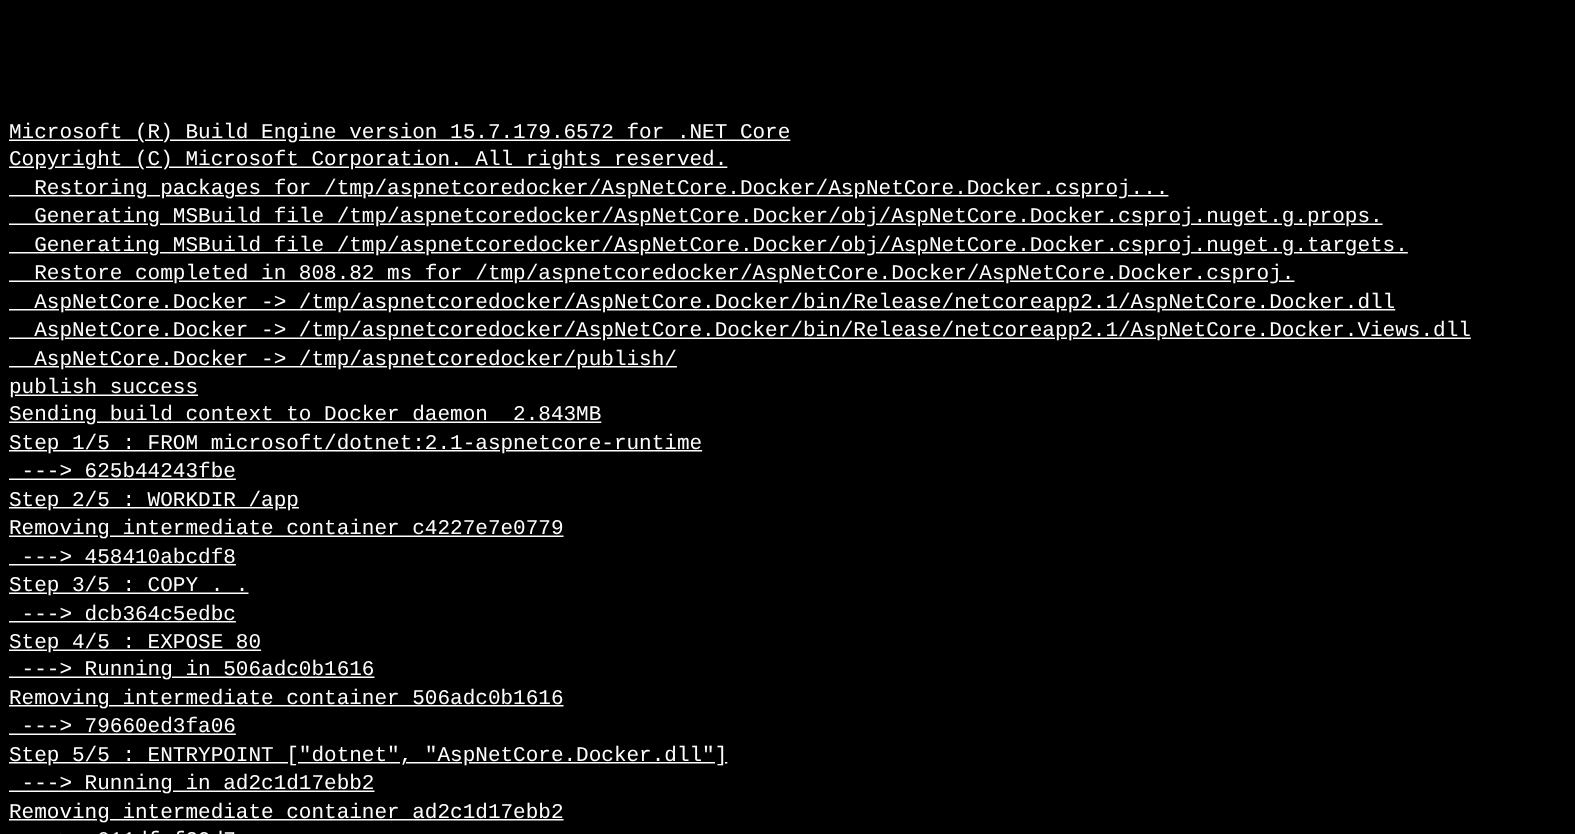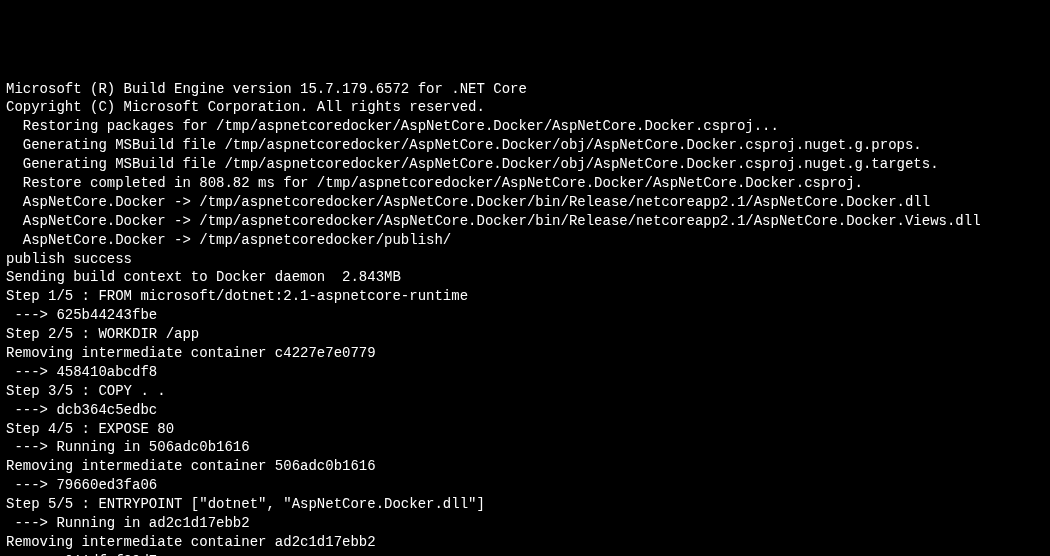--- a/index.html
+++ b/index.html
@@ -14,20 +14,21 @@
       font-size: 14px;
       line-height: 1.35;
       padding: 4px 6px;
       width: 1050px;
       height: 556px;
       overflow: hidden;
       white-space: pre;
     }
     .terminal-line {
       display: block;
+      text-decoration: underline;
     }
   </style>
 </head>
 <body>
 
 
 
 <div id="terminal-container"><span class="terminal-line">Microsoft (R) Build Engine version 15.7.179.6572 for .NET Core</span><span class="terminal-line">Copyright (C) Microsoft Corporation. All rights reserved.</span><span class="terminal-line"></span><span class="terminal-line">  Restoring packages for /tmp/aspnetcoredocker/AspNetCore.Docker/AspNetCore.Docker.csproj...</span><span class="terminal-line">  Generating MSBuild file /tmp/aspnetcoredocker/AspNetCore.Docker/obj/AspNetCore.Docker.csproj.nuget.g.props.</span><span class="terminal-line">  Generating MSBuild file /tmp/aspnetcoredocker/AspNetCore.Docker/obj/AspNetCore.Docker.csproj.nuget.g.targets.</span><span class="terminal-line">  Restore completed in 808.82 ms for /tmp/aspnetcoredocker/AspNetCore.Docker/AspNetCore.Docker.csproj.</span><span class="terminal-line">  AspNetCore.Docker -&gt; /tmp/aspnetcoredocker/AspNetCore.Docker/bin/Release/netcoreapp2.1/AspNetCore.Docker.dll</span><span class="terminal-line">  AspNetCore.Docker -&gt; /tmp/aspnetcoredocker/AspNetCore.Docker/bin/Release/netcoreapp2.1/AspNetCore.Docker.Views.dll</span><span class="terminal-line">  AspNetCore.Docker -&gt; /tmp/aspnetcoredocker/publish/</span><span class="terminal-line">publish success</span><span class="terminal-line">Sending build context to Docker daemon  2.843MB</span><span class="terminal-line">Step 1/5 : FROM microsoft/dotnet:2.1-aspnetcore-runtime</span><span class="terminal-line"> ---&gt; 625b44243fbe</span><span class="terminal-line">Step 2/5 : WORKDIR /app</span><span class="terminal-line">Removing intermediate container c4227e7e0779</span><span class="terminal-line"> ---&gt; 458410abcdf8</span><span class="terminal-line">Step 3/5 : COPY . .</span><span class="terminal-line"> ---&gt; dcb364c5edbc</span><span class="terminal-line">Step 4/5 : EXPOSE 80</span><span class="terminal-line"> ---&gt; Running in 506adc0b1616</span><span class="terminal-line">Removing intermediate container 506adc0b1616</span><span class="terminal-line"> ---&gt; 79660ed3fa06</span><span class="terminal-line">Step 5/5 : ENTRYPOINT ["dotnet", "AspNetCore.Docker.dll"]</span><span class="terminal-line"> ---&gt; Running in ad2c1d17ebb2</span><span class="terminal-line">Removing intermediate container ad2c1d17ebb2</span><span class="terminal-line"> ---&gt; e011dfaf39d7</span></div>
 
 

